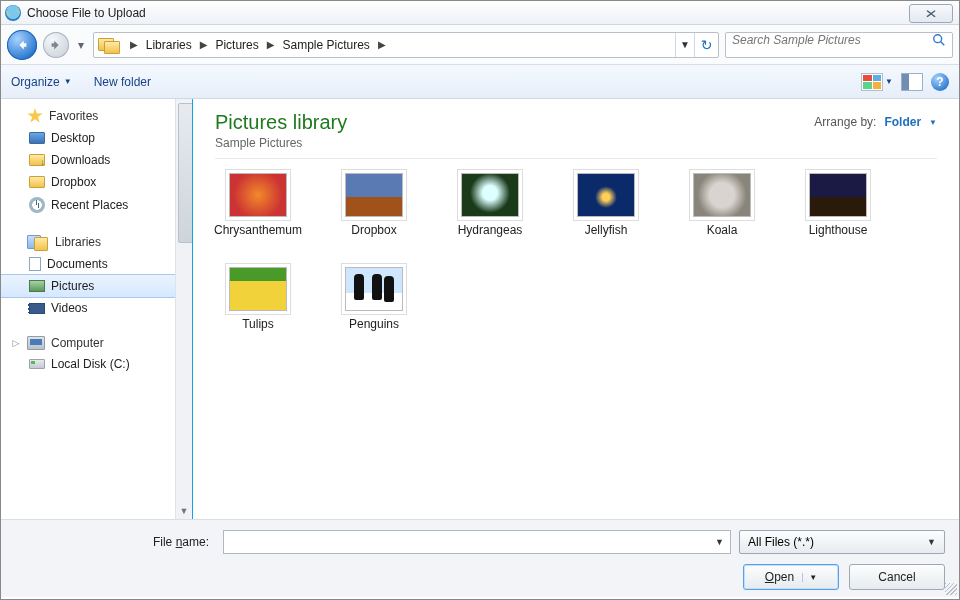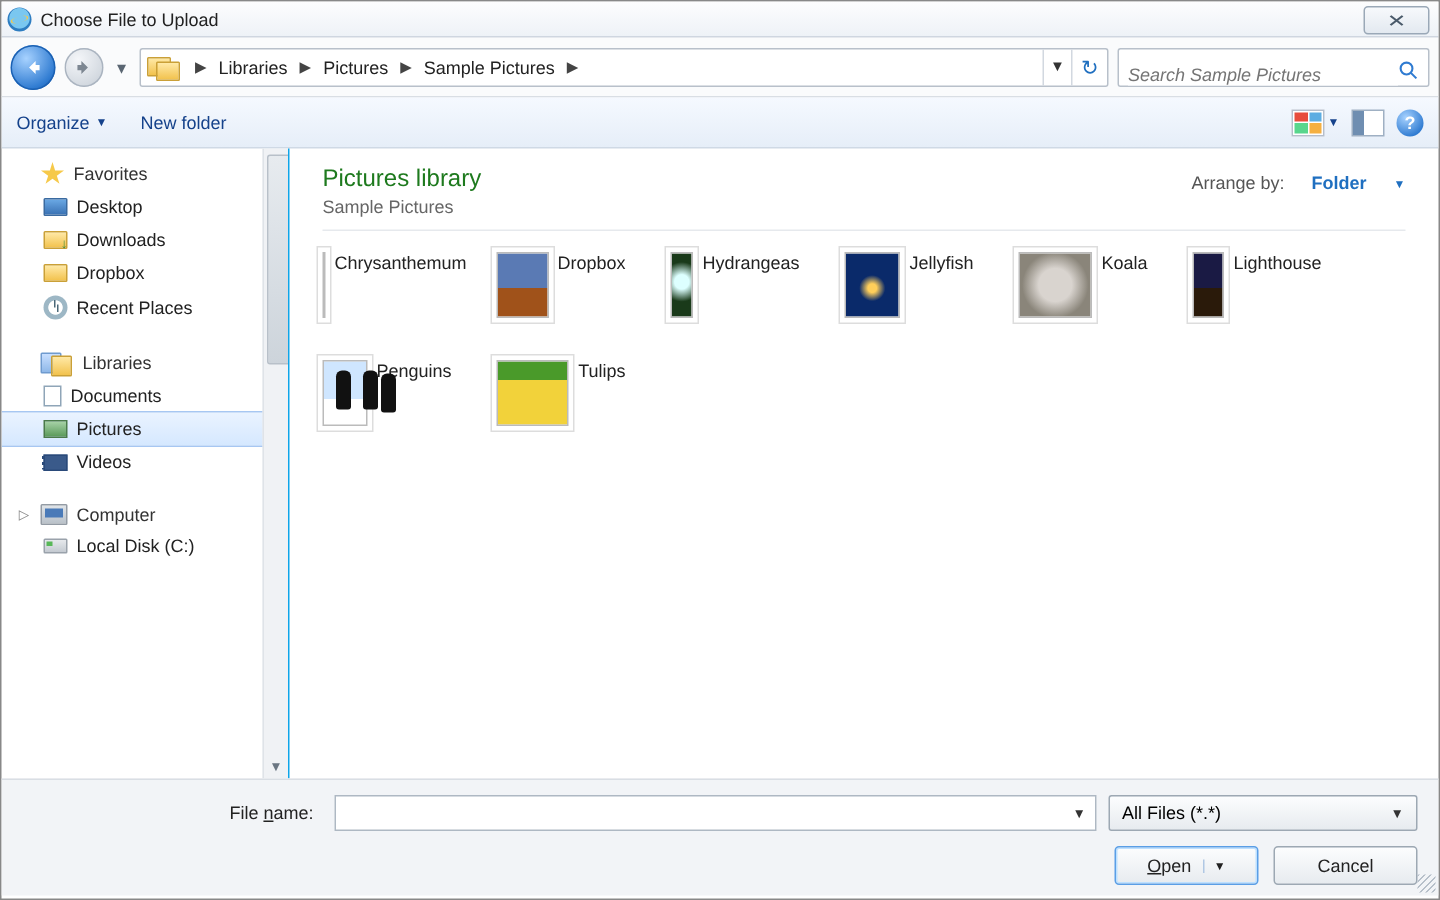--- a/index.html
+++ b/index.html
@@ -24,21 +24,21 @@
 .breadcrumb { flex:1; height:26px; border:1px solid #b8c0ca; background:#fff; display:flex; align-items:center; padding-left:4px; border-radius:2px;}
 .breadcrumb .folder-dbl{width:22px;height:18px;margin-right:4px;position:relative;}
 .breadcrumb .folder-dbl::before,.breadcrumb .folder-dbl::after{content:"";position:absolute;width:14px;height:11px;background:linear-gradient(#ffe9a6,#f2c24d);border:1px solid #caa037;border-radius:1px;}
 .breadcrumb .folder-dbl::before{left:0;top:2px;}
 .breadcrumb .folder-dbl::after{left:6px;top:5px;}
 .breadcrumb .crumb{display:flex;align-items:center;color:#222;padding:0 2px;height:100%;}
 .breadcrumb .sep{font-size:10px;padding:0 6px;color:#444;}
 .breadcrumb .tail{margin-left:auto;display:flex;align-items:center;height:100%;border-left:1px solid #d2d8e0;}
 .breadcrumb .tail .dd{width:18px;display:flex;justify-content:center;color:#333;font-size:10px;}
 .breadcrumb .tail .refresh{width:24px;height:100%;display:flex;align-items:center;justify-content:center;border-left:1px solid #d2d8e0;color:#1f6fc0;font-size:14px;}
-.searchbox{width:208px;height:26px;border:1px solid #b8c0ca;background:#fff;display:flex;align-items:flex-end;padding:0 6px;border-radius:2px;}
+.searchbox{width:228px;height:26px;border:1px solid #b8c0ca;background:#fff;display:flex;align-items:flex-start;padding:0 6px;border-radius:2px;}
 .searchbox input{border:none;outline:none;flex:1;color:#666;font-style:italic;}
 .searchbox .mag{color:#2f7bd1;}
 
 
 .toolbar{height:34px;background:linear-gradient(#f5f9ff,#e6eef8);border-bottom:1px solid #cfd9e5;display:flex;align-items:center;padding:0 10px;gap:22px;}
 .toolbar .tbtn{color:#15428b;display:flex;align-items:center;gap:4px;}
 .toolbar .tbtn .dd{font-size:8px;}
 .toolbar .right{margin-left:auto;display:flex;align-items:center;gap:8px;}
 .toolbar .view-icon{width:22px;height:18px;background:#fff;border:1px solid #b5becb;display:grid;grid-template-columns:1fr 1fr;grid-template-rows:1fr 1fr;gap:1px;padding:1px;}
 .toolbar .view-icon span:nth-child(1){background:#e74c3c;}
@@ -79,27 +79,27 @@
 .ico.doc{background:#fff;border:1px solid #8fa5b8;height:14px;width:12px;}
 .ico.music{background:radial-gradient(circle at 60% 60%,#5a8fc4,#3a6aa0);border-radius:50%;}
 .ico.pic{background:linear-gradient(#a7d2a7,#5a9a5a);border:1px solid #4a7a4a;height:12px;}
 .ico.vid{background:#3a5a8a;border:1px solid #2a4a7a;height:11px;position:relative;}
 .ico.vid::before{content:"";position:absolute;left:-2px;top:0;bottom:0;width:2px;background:repeating-linear-gradient(#2a4a7a 0 2px,transparent 2px 4px);}
 .expand{width:10px;color:#888;font-size:9px;display:inline-block;text-align:center;}
 
 
 .content{flex:1;padding:12px 22px;overflow:auto;}
 .content .libhdr{display:flex;align-items:flex-start;justify-content:space-between;border-bottom:1px solid #e6e9ed;padding-bottom:8px;margin-bottom:14px;}
-.content .libhdr h1{font-size:16px;font-weight:normal;color:#1e7a1e;}
+.content .libhdr h1{font-size:20px;font-weight:normal;color:#1e7a1e;}
 .content .libhdr .sub{color:#666;font-size:12px;margin-top:2px;}
-.content .arrange{color:#555;display:flex;align-items:center;gap:18px;padding-top:4px;}
+.content .arrange{color:#555;display:flex;align-items:center;gap:8px;padding-top:4px;}
 .content .arrange .val{color:#1f6fc0;font-weight:bold;}
 .content .arrange .dd{color:#1f6fc0;font-size:8px;}
 .thumbs{display:flex;flex-wrap:wrap;gap:28px 30px;}
-.thumb{width:86px;display:flex;flex-direction:row;gap:6px;}
+.thumb{width:86px;display:flex;flex-direction:column;align-items:center;gap:6px;}
 .thumb .pic{width:58px;height:44px;border:1px solid #bbb;box-shadow:0 0 0 3px #fff,0 0 0 4px #ddd;}
 .thumb .lbl{text-align:center;line-height:1.3;color:#222;}
 .pic.p0{background:radial-gradient(circle at 50% 50%,#f28a2a,#c33 70%);}
 .pic.p1{background:linear-gradient(#5a7ab4 55%,#a0521a 55%);}
 .pic.p2{background:radial-gradient(circle at 50% 45%,#dff 20%,#1a3a1a 55%);}
 .pic.p3{background:radial-gradient(circle at 50% 55%,#ffcf5a 10%,#0a2a6a 30%);}
 .pic.p4{background:radial-gradient(circle at 50% 50%,#d9d4cf 35%,#8a857a 70%);}
 .pic.p5{background:linear-gradient(#1a1a44 55%,#2a1a0a 55%);}
 .pic.p6{background:linear-gradient(#cfe6ff 60%,#fff 60%);position:relative;}
 .pic.p6::after{content:"";position:absolute;left:8px;top:6px;width:10px;height:26px;background:#111;border-radius:4px 4px 2px 2px;box-shadow:18px 0 #111, 30px 2px #111;}
@@ -284,26 +284,26 @@
         </div>
       <div class="thumb">
           <div class="pic p4"></div>
           <div class="lbl">Koala</div>
         </div>
       <div class="thumb">
           <div class="pic p5"></div>
           <div class="lbl">Lighthouse</div>
         </div>
       <div class="thumb">
+          <div class="pic p7"></div>
+          <div class="lbl">Tulips</div>
+        </div>
+      <div class="thumb">
           <div class="pic p6"></div>
           <div class="lbl">Penguins</div>
-        </div>
-      <div class="thumb">
-          <div class="pic p7"></div>
-          <div class="lbl">Tulips</div>
         </div>
     </div>
   </div>
 </div>
 
 <div class="bottom">
   <div class="row1">
     <div class="lbl"><span>File </span><u>n</u><span>ame:</span></div>
     <div class="fname">
         <span class="dd-tri">▼</span>

